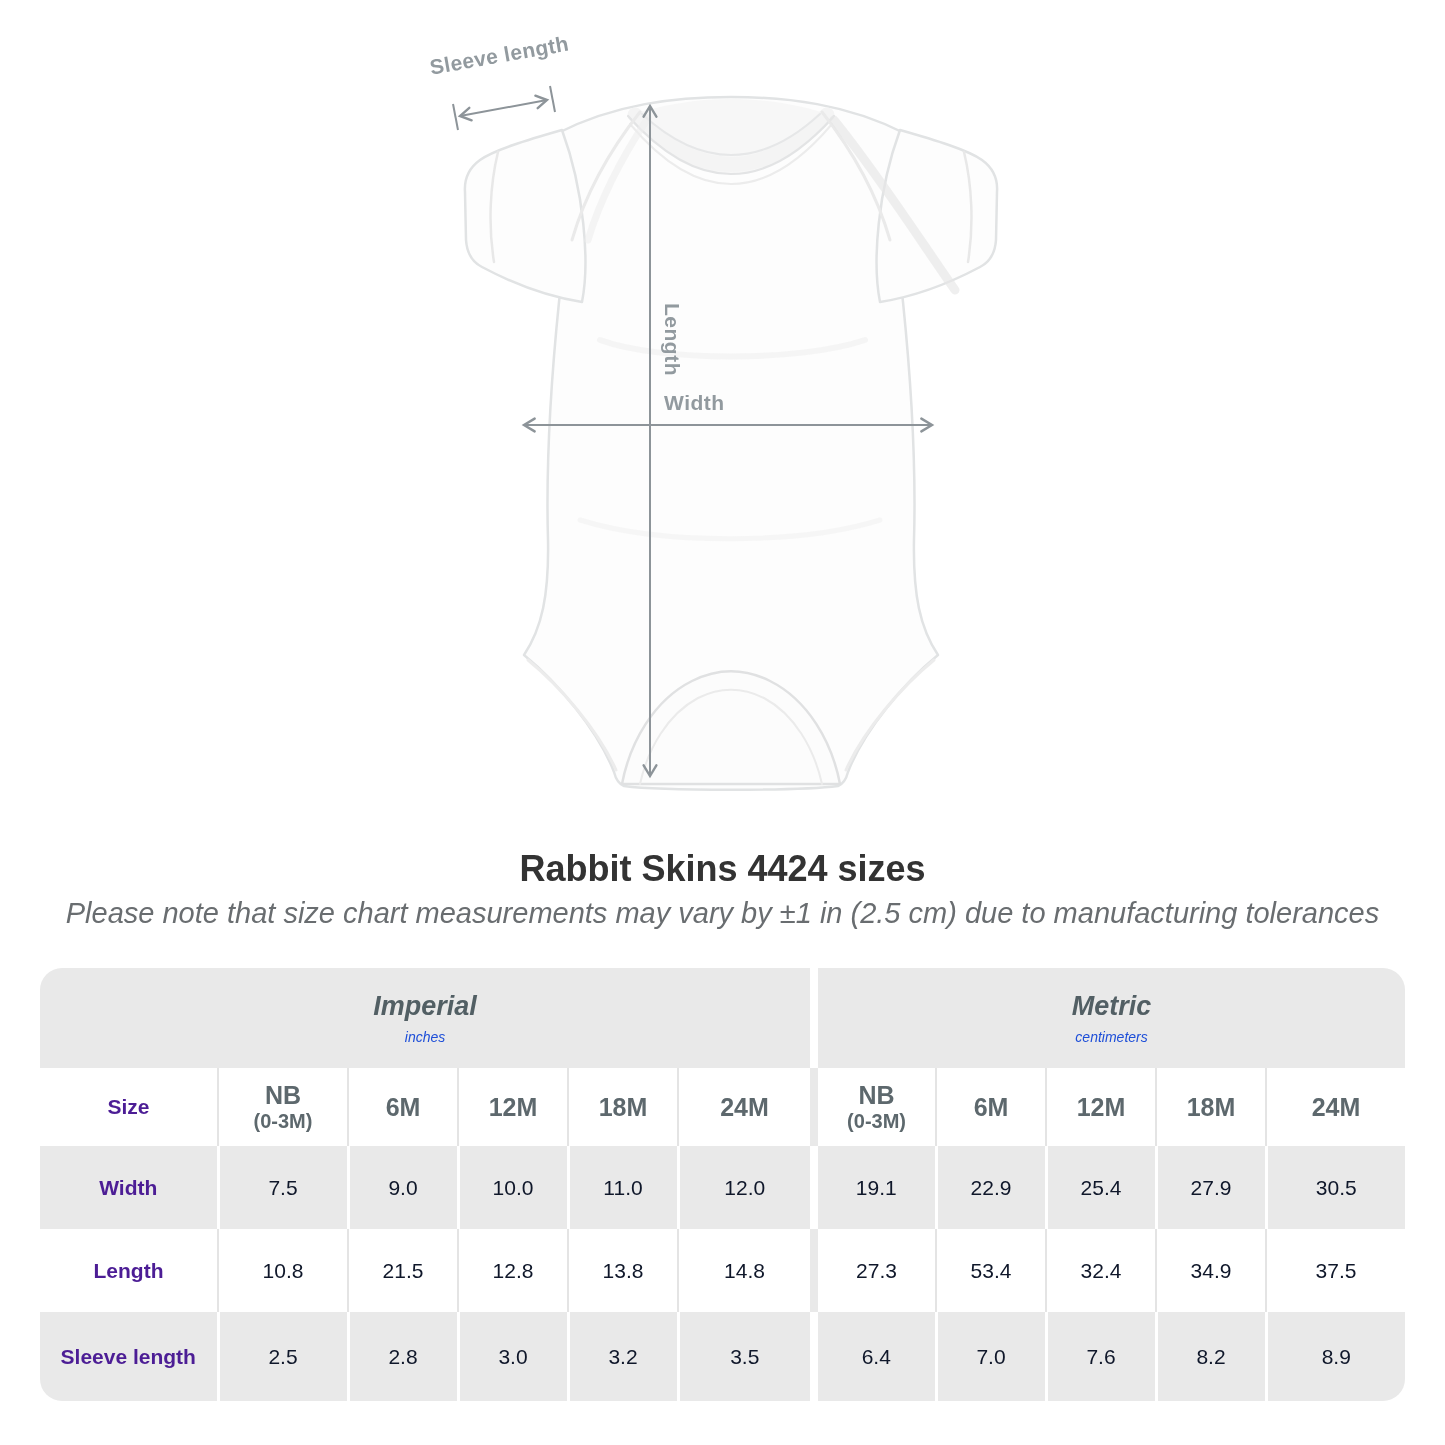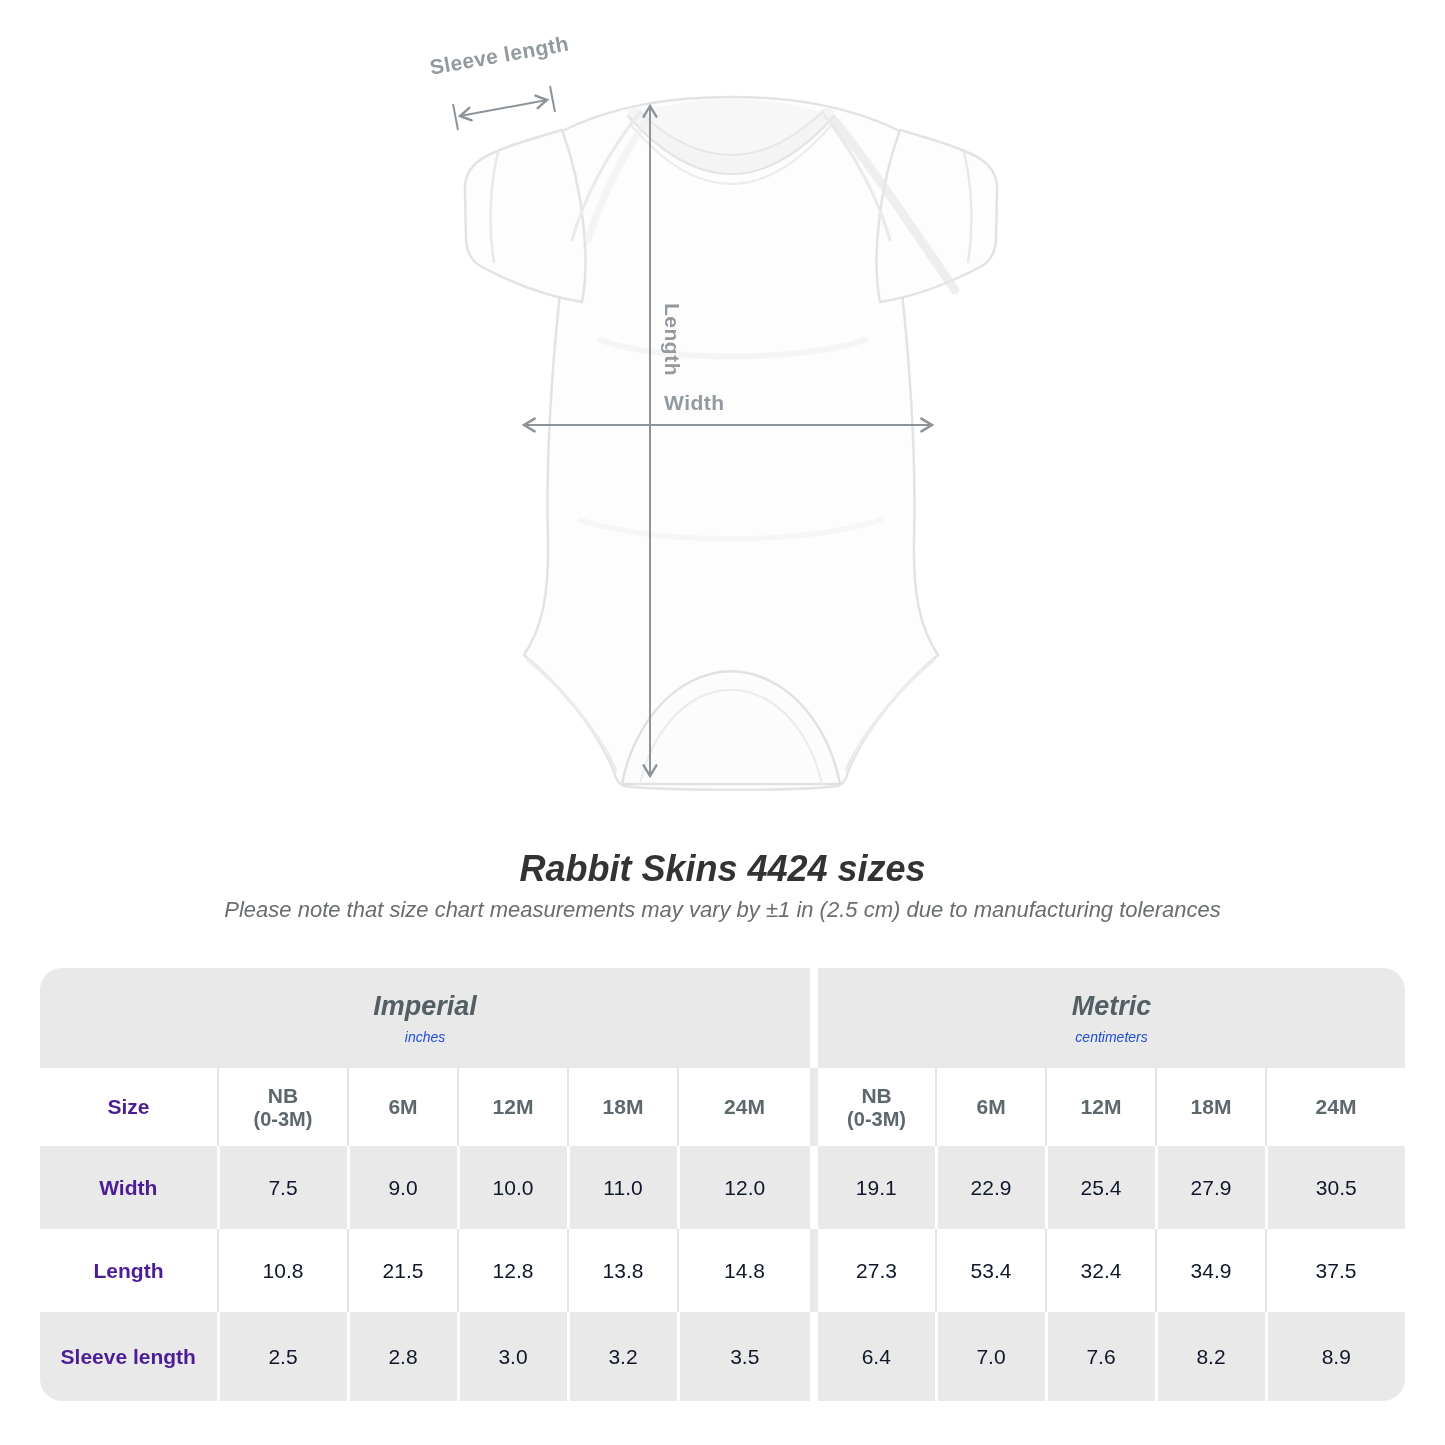--- a/index.html
+++ b/index.html
@@ -10,43 +10,43 @@
   
   .diagram { position:absolute; left:0; top:0; width:1445px; height:845px; }
   .diagram svg { position:absolute; left:0; top:0; }
   .dlabel { position:absolute; font-weight:700; color:#929a9f; white-space:nowrap; }
   .dlabel.sleeve { left:428px; top:56px;  font-size:21px; transform:rotate(-10deg); transform-origin:0 0; letter-spacing:.4px; }
   .dlabel.length { left:684px; top:303px; font-size:21px; transform:rotate(90deg);  transform-origin:0 0; letter-spacing:.5px; }
   .dlabel.width  { left:664px; top:391px; font-size:21px; letter-spacing:.5px; }
   
   .title {
     position:absolute; left:0; top:848px; width:1445px; margin:0;
-    text-align:center; font-size:36px; font-weight:700; color:#333333;font-style:italic;
+    text-align:center; font-size:36px; font-weight:700; color:#333333;
   }
   .note {
     position:absolute; left:0; top:897px; width:1445px; margin:0;
-    text-align:center; font-style:italic; font-size:22px; color:#696d70;
+    text-align:center; font-style:italic; font-size:29px; color:#696d70;
   }
   
   .table-wrap { position:absolute; left:40px; top:968px; width:1365px; border-radius:22px; overflow:hidden; }
   table.size-table { width:1365px; border-collapse:collapse; table-layout:fixed; }
   table.size-table td { text-align:center; vertical-align:middle; padding:0; }
   tr.r-gray  td { background:#e9e9e9;margin-top:8px; }
   tr.r-white td { background:#ffffff; }
   tr.r-gray  td.gap { background:#ffffff; }
   tr.r-white td.gap { background:#e9e9e9; }
   tr.unit-row td { background:#e9e9e9; border:none !important; height:100px; }
   tr.head-row td { height:78px; }
   tr.data-row td { height:83px; }
   tr.data-row.last td { height:89px; }
   tr.r-white td:not(.first):not(.gap):not(.after-gap) { border-left:2px solid #e4e4e4; }
   tr.r-gray  td:not(.first):not(.gap):not(.after-gap) { border-left:3px solid #ffffff; }
   .unit-name { font-size:27px; font-weight:700; font-style:italic; color:#525f64; }
   .unit-sub  { font-size:14px; font-style:italic; color:#1d4ed8; margin-top:7px; }
-  td.h .h-l { font-size:21px; font-weight:700; color:#5d686d; }
+  td.h .h-l { font-size:25px; font-weight:700; color:#5d686d; }
   td.h .h-s { font-size:20px; font-weight:700; color:#5d686d; }
   td.h .h-s:empty { display:none; }
   td.rl { font-size:21px; font-weight:700; color:#4c1d95; }
   td.v  { font-size:21px; color:#0f172a; }
 </style>
 </head>
 <body>
 
 <div class="canvas">
 

